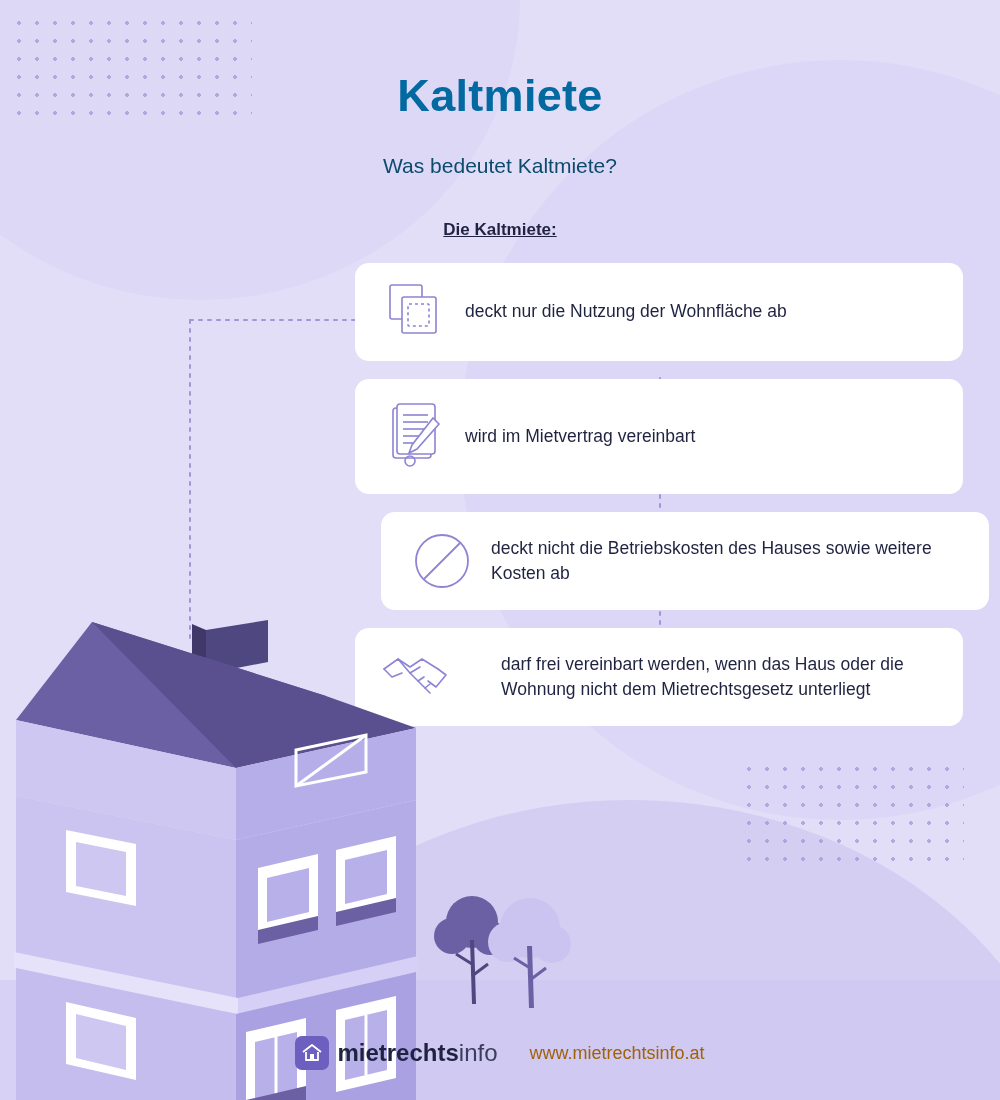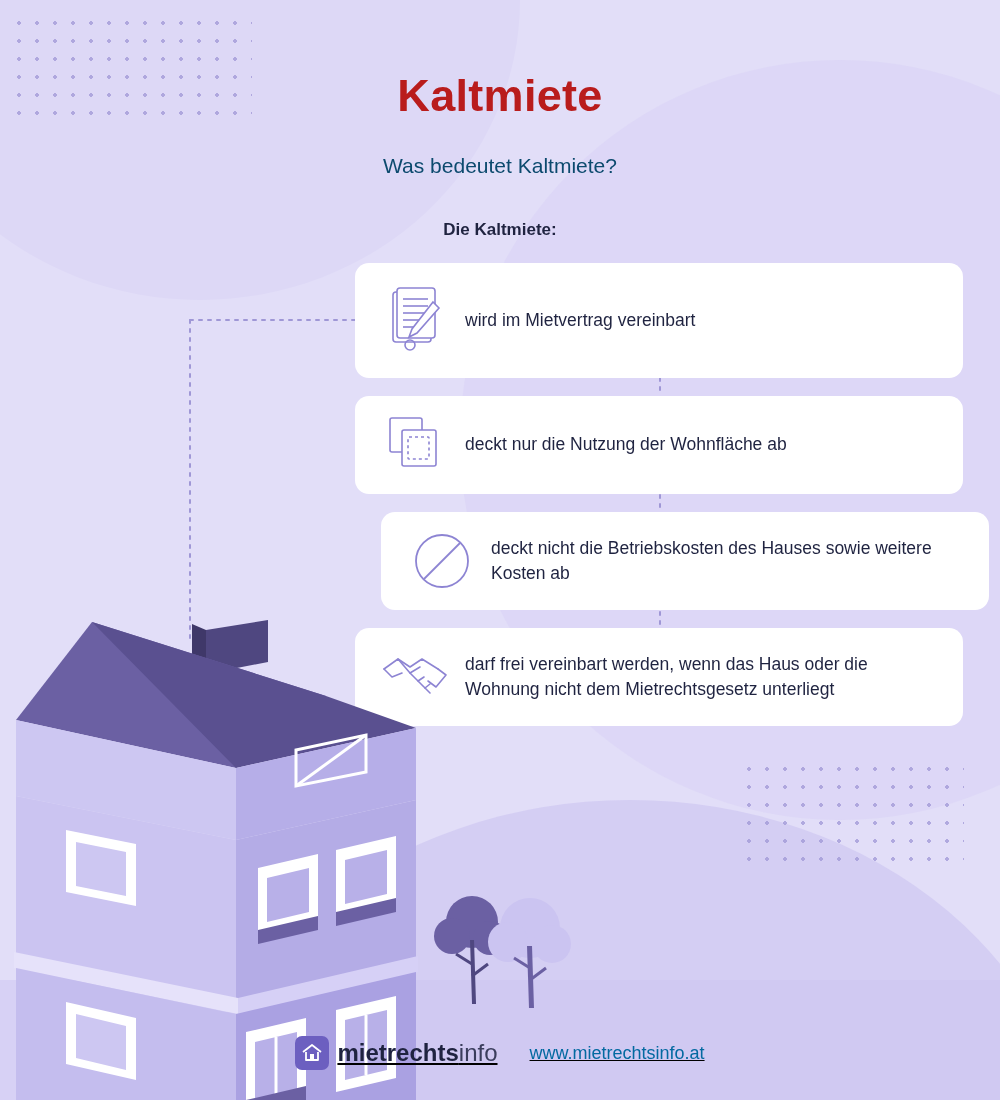--- a/index.html
+++ b/index.html
@@ -84,36 +84,37 @@
     left: 0;
     top: 0;
     width: 1000px;
     text-align: center;
   }
   .title {
     margin: 0;
     padding-top: 70px;
     font-size: 45px;
     font-weight: bold;
-    color: #b91c1c;
+    color: #0369a1;
     letter-spacing: 0.3px;
   }
   .subtitle {
     margin: 0;
     padding-top: 32px;
     font-size: 21px;
     color: #0c4a6e;
     font-weight: normal;
   }
   .section-label {
     margin: 0;
     padding-top: 42px;
     font-size: 17px;
     font-weight: bold;
     color: #1f2340;
+    text-decoration: underline;
   }
 
   
   .connector-svg {
     position: absolute;
     left: 0;
     top: 0;
     width: 1000px;
     height: 1100px;
     pointer-events: none;
@@ -133,21 +134,21 @@
     display: flex;
     align-items: center;
     padding: 0 22px 0 18px;
     box-sizing: border-box;
     width: 608px;
     margin-bottom: 18px;
   }
   .card-1 { height: 115px; }
   .card-2 { height: 98px; }
   .card-3 { height: 98px; margin-left: 26px; }
-  .card-4 { height: 98px; margin-bottom: 0; }
+  .card-4 { height: 98px; margin-bottom: 0; gap: 36px; }
 
   .card-icon {
     width: 86px;
     min-width: 86px;
     height: 76px;
     display: flex;
     align-items: center;
     justify-content: center;
   }
   .card-text {
@@ -176,21 +177,20 @@
   
   .footer {
     position: absolute;
     left: 0;
     bottom: 30px;
     width: 1000px;
     display: flex;
     align-items: center;
     justify-content: center;
     gap: 32px;
-    text-decoration: underline;
   }
   .logo-wrap {
     display: flex;
     align-items: center;
     gap: 8px;
   }
   .logo-mark {
     width: 34px;
     height: 34px;
     background: #6c5fc0;
@@ -205,21 +205,21 @@
   }
   .logo-text .bold {
     font-weight: bold;
   }
   .logo-text .light {
     font-weight: normal;
     color: #3a3d5c;
   }
   .footer-url {
     font-size: 18px;
-    color: #0369a1;
+    color: #a16207;
   }
 </style>
 </head>
 <body>
 
 <div class="infographic">
 
   <div class="bg-blob-top"></div>
   <div class="bg-blob-right"></div>
   <div class="bg-blob-bottom"></div>
@@ -237,47 +237,47 @@
     </g>
   </svg>
 
   <div class="header">
     <h1 class="title">Kaltmiete</h1>
     <p class="subtitle">Was bedeutet Kaltmiete?</p>
     <p class="section-label">Die Kaltmiete:</p>
   </div>
 
   <div class="cards">
+
+    <div class="card card-2">
+      <div class="card-icon">
+        <svg width="64" height="62" viewBox="0 0 64 62" fill="none" stroke="#8d84d3" stroke-width="1.6">
+          <rect x="6" y="4" width="32" height="34" rx="2"></rect>
+          <rect x="18" y="16" width="34" height="36" rx="2" fill="#ffffff"></rect>
+          <rect x="24" y="23" width="21" height="22" rx="1" stroke-dasharray="3 3"></rect>
+        </svg>
+      </div>
+      <div class="card-text">deckt nur die Nutzung der Wohnfläche ab</div>
+    </div>
 
     <div class="card card-1">
       <div class="card-icon">
         <svg width="66" height="70" viewBox="0 0 66 70" fill="none" stroke="#8d84d3" stroke-width="1.6">
           <rect x="10" y="6" width="38" height="50" rx="3"></rect>
           <rect x="14" y="2" width="38" height="50" rx="3" fill="#ffffff"></rect>
           <line x1="20" y1="13" x2="45" y2="13"></line>
           <line x1="20" y1="20" x2="45" y2="20"></line>
           <line x1="20" y1="27" x2="45" y2="27"></line>
           <line x1="20" y1="34" x2="38" y2="34"></line>
           <line x1="20" y1="41" x2="34" y2="41"></line>
           <path d="M50 16 L56 22 L34 47 L26 51 L29 43 Z" fill="#ffffff"></path>
           <circle cx="27" cy="59" r="5"></circle>
         </svg>
       </div>
       <div class="card-text">wird im Mietvertrag vereinbart</div>
-    </div>
-
-    <div class="card card-2">
-      <div class="card-icon">
-        <svg width="64" height="62" viewBox="0 0 64 62" fill="none" stroke="#8d84d3" stroke-width="1.6">
-          <rect x="6" y="4" width="32" height="34" rx="2"></rect>
-          <rect x="18" y="16" width="34" height="36" rx="2" fill="#ffffff"></rect>
-          <rect x="24" y="23" width="21" height="22" rx="1" stroke-dasharray="3 3"></rect>
-        </svg>
-      </div>
-      <div class="card-text">deckt nur die Nutzung der Wohnfläche ab</div>
     </div>
 
     <div class="card card-3">
       <div class="card-icon">
         <svg width="64" height="64" viewBox="0 0 64 64" fill="none" stroke="#8d84d3" stroke-width="1.8">
           <circle cx="32" cy="32" r="26"></circle>
           <line x1="14" y1="50" x2="50" y2="14"></line>
         </svg>
       </div>
       <div class="card-text">deckt nicht die Betriebskosten des Hauses sowie weitere Kosten ab</div>

